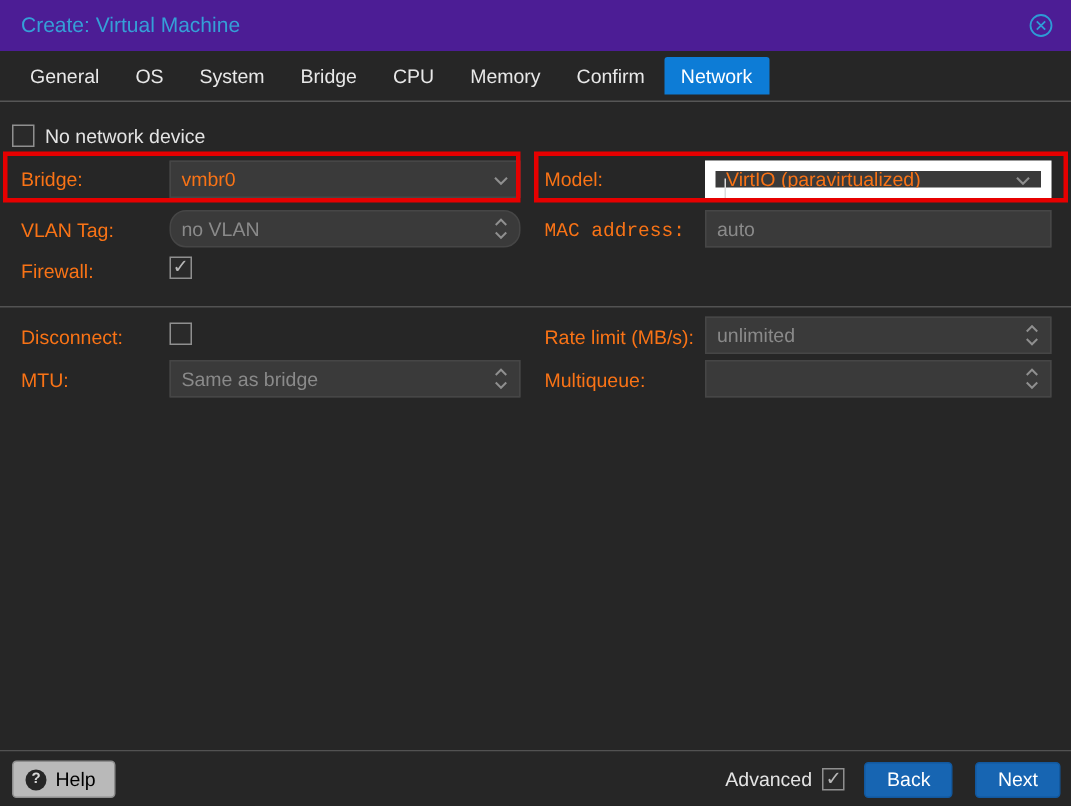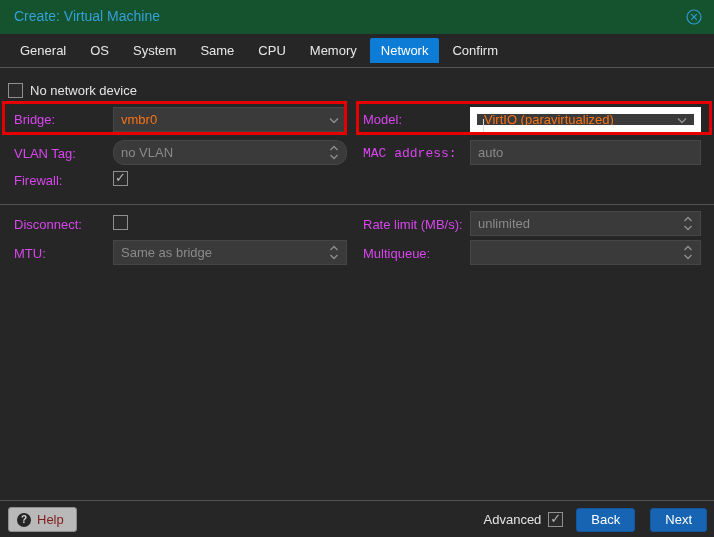--- a/index.html
+++ b/index.html
@@ -2,36 +2,36 @@
 <html><head>
 <meta charset="utf-8">
 <style>
   * { box-sizing: border-box; margin: 0; padding: 0; }
   html, body { width: 714px; height: 537px; overflow: hidden; }
   body { font-family: "Liberation Sans", sans-serif; background: #262626; }
 
   .window { position: relative; width: 714px; height: 537px; background: #262626; }
 
   
-  .titlebar { position: absolute; top: 0; left: 0; width: 100%; height: 34px; background: #14532d; }
+  .titlebar { position: absolute; top: 0; left: 0; width: 100%; height: 34px; background: #4c1d95; }
   .title { position: absolute; left: 14px; top: 8px; font-size: 14px; color: #359fd7; }
   .close-btn { position: absolute; right: 12px; top: 9px; width: 16px; height: 16px; cursor: pointer; }
 
   
   .tabbar { position: absolute; top: 38px; left: 9px; height: 28px; display: flex; align-items: flex-start; }
   .tab { padding: 5px 11px; margin-right: 2px; font-size: 13px; color: #e8e8e8; cursor: pointer; border-radius: 2px 2px 0 0; }
   .tab.active { background: #0d7cd6; color: #ffffff; }
 
   .hr { position: absolute; left: 0; width: 714px; height: 1px; background: #565656; }
   .hr-tabs { top: 67px; }
   .hr-mid  { top: 204px; background: #525252; }
   .hr-foot { top: 500px; background: #525252; }
 
   
-  .flabel { position: absolute; font-size: 13px; color: #d946ef; white-space: nowrap; }
+  .flabel { position: absolute; font-size: 13px; color: #f97316; white-space: nowrap; }
 
   .field { position: absolute; height: 25px; background: #3a3a3a; border: 1px solid #464646; }
   .field input { position: absolute; left: 0; top: 0; width: 100%; height: 100%; background: transparent; border: none; outline: none; padding: 0 22px 0 7px; font-family: "Liberation Sans", sans-serif; font-size: 13px; color: #f97316; }
   .field input::placeholder { color: #8a8a8a; opacity: 1; }
   .field.plain input { padding-right: 7px; }
   .field.focused { border: 7px solid #ffffff; }
 
   .trigger { position: absolute; right: 4px; top: 0; height: 100%; display: flex; align-items: center; justify-content: center; width: 16px; cursor: pointer; }
   .caret { position: absolute; left: 6px; top: 5px; width: 1px; height: 15px; background: #dcdcdc; }
 
@@ -44,21 +44,21 @@
 
   
   .annot { position: absolute; border: 3px solid #e60000; pointer-events: none; z-index: 6; }
   .annot-bridge { left: 2px; top: 101px; width: 345px; height: 34px; }
   .annot-model  { left: 356px; top: 101px; width: 356px; height: 34px; }
 
   
   .footer { position: absolute; top: 501px; left: 0; width: 714px; height: 36px; background: #262626; }
   .help-btn { position: absolute; left: 8px; top: 6px; height: 25px; display: inline-flex; align-items: center; gap: 6px; background: #b9b9b9; border: 1px solid #8d8d8d; border-radius: 3px; padding: 0 12px 0 8px; cursor: pointer; }
   .help-btn .q { width: 14px; height: 14px; border-radius: 50%; background: #262626; color: #d8d8d8; font-size: 10px; font-weight: bold; display: flex; align-items: center; justify-content: center; }
-  .help-btn .t { font-size: 13px; color: #7f1d1d; }
+  .help-btn .t { font-size: 13px; color: #000000; }
   .foot-right { position: absolute; right: 7px; top: 6px; height: 25px; display: flex; align-items: center; }
   .adv-label { font-size: 13px; color: #e4e4e4; margin-right: 7px; }
   .btn { height: 24px; padding: 0 14px; display: inline-flex; align-items: center; justify-content: center; background: #1765b2; border: 1px solid #12589e; border-radius: 3px; color: #ffffff; font-size: 13px; cursor: pointer; }
   .btn-back { margin-left: 13px; min-width: 51px; }
   .btn-next { margin-left: 15px; min-width: 53px; }
 
   svg { display: block; }
 </style>
 </head>
 <body>
@@ -72,25 +72,25 @@
         <circle cx="8" cy="8" r="7" fill="none" stroke="#2e9bd6" stroke-width="1.2"></circle>
         <path d="M5.2 5.2 L10.8 10.8 M10.8 5.2 L5.2 10.8" stroke="#2e9bd6" stroke-width="1.2"></path>
       </svg>
     </div>
   </div>
 
   <div class="tabbar">
     <div class="tab">General</div>
     <div class="tab">OS</div>
     <div class="tab">System</div>
-    <div class="tab">Same</div>
+    <div class="tab">Bridge</div>
     <div class="tab">CPU</div>
     <div class="tab">Memory</div>
+    <div class="tab">Confirm</div>
     <div class="tab active">Network</div>
-    <div class="tab">Confirm</div>
   </div>
   <div class="hr hr-tabs"></div>
 
   <div class="check-row">
     <div class="cb"></div>
     <span class="lbl">No network device</span>
   </div>
 
   <div class="annot annot-bridge"></div>
   <div class="annot annot-model"></div>

